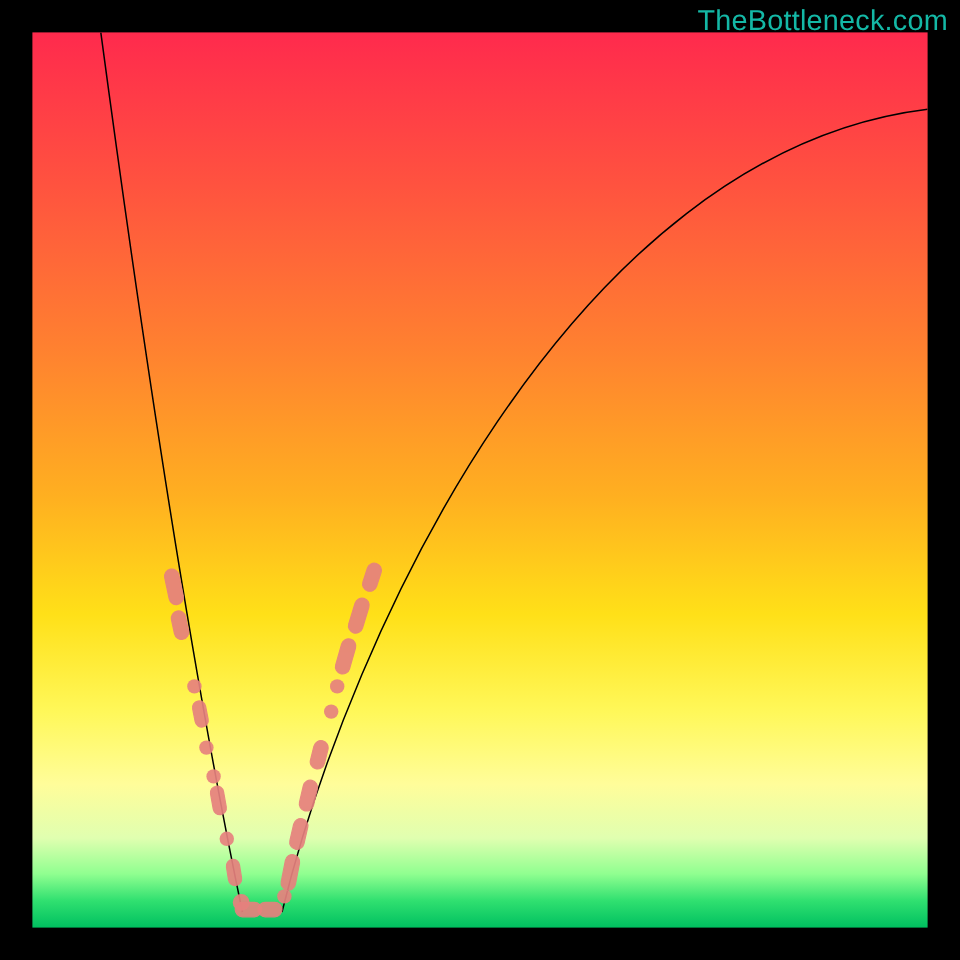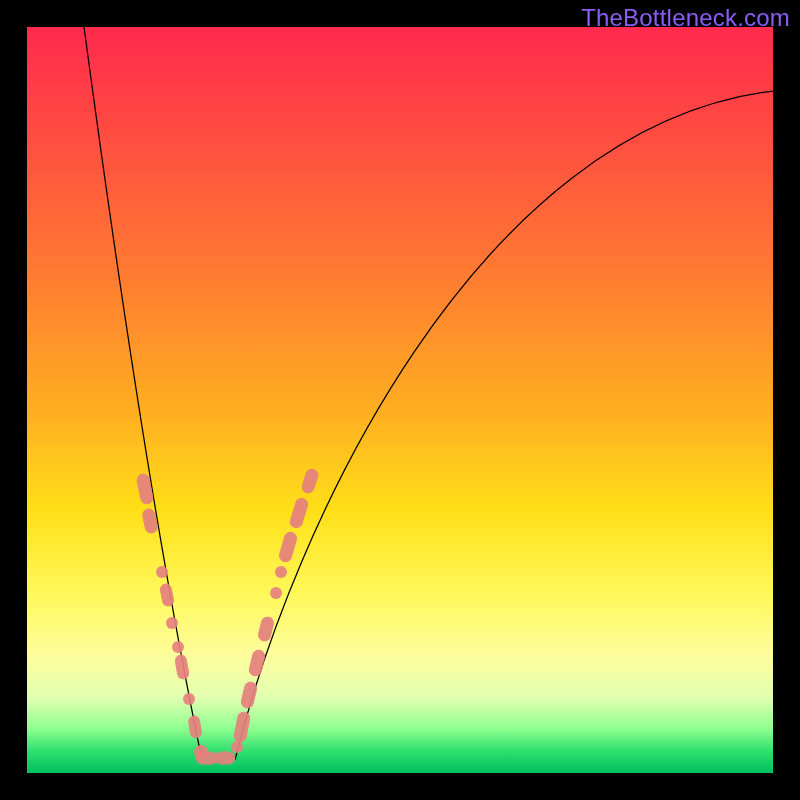--- a/index.html
+++ b/index.html
@@ -27,21 +27,21 @@
       #fffd9a 84%,
       #e0ffb0 90%,
       #90ff90 94%,
       #30e070 97%,
       #00c060 100%);
   }
   .watermark {
     position: absolute;
     top: 4px;
     right: 10px;
-    color: #8b5cf6;
+    color: #14b8a6;
     font-size: 24px;
     font-weight: 500;
     letter-spacing: 0.2px;
     z-index: 10;
   }
   svg.plot {
     position: absolute;
     left: 0;
     top: 0;
     width: 746px;

